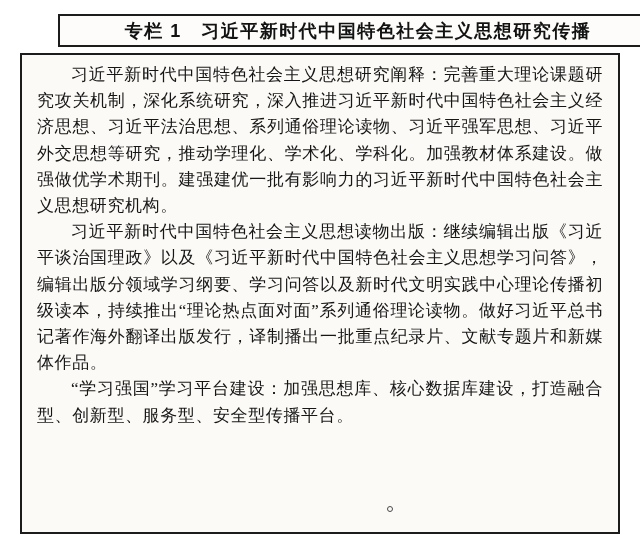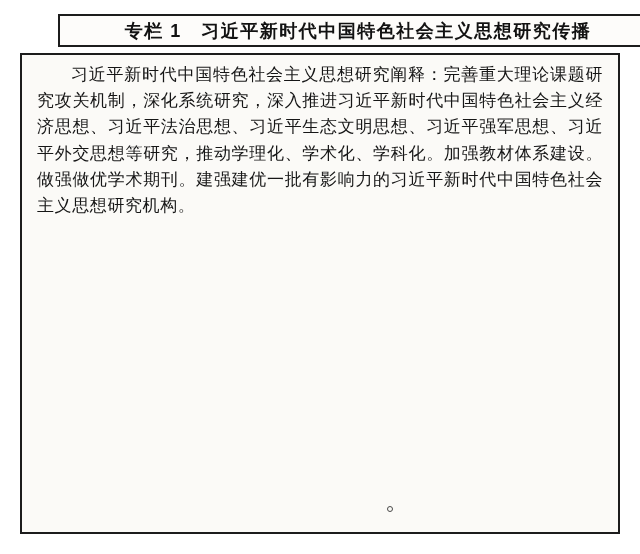--- a/index.html
+++ b/index.html
@@ -70,17 +70,19 @@
   }
 </style>
 </head>
 <body>
 
 <div class="column-wrap">
   <div class="header-box">
     <span>专栏 1　习近平新时代中国特色社会主义思想研究传播</span>
   </div>
   <div class="body-box">
-    <p>习近平新时代中国特色社会主义思想研究阐释：完善重大理论课题研究攻关机制，深化系统研究，深入推进习近平新时代中国特色社会主义经济思想、习近平法治思想、习近平生态文明思想、习近平强军思想、习近平外交思想等研究，推动学理化、学术化、学科化。加强教材体系建设。做强做优学术期刊。建强建优一批有影响力的习近平新时代中国特色社会主义思想研究机构。</p>
+    <p>习近平新时代中国特色社会主义思想研究阐释：完善重大理论课题研究攻关机制，深化系统研究，深入推进习近平新时代中国特色社会主义经济思想、习近平法治思想、系列通俗理论读物、习近平强军思想、习近平外交思想等研究，推动学理化、学术化、学科化。加强教材体系建设。做强做优学术期刊。建强建优一批有影响力的习近平新时代中国特色社会主义思想研究机构。</p>
+    <p>习近平新时代中国特色社会主义思想读物出版：继续编辑出版《习近平谈治国理政》以及《习近平新时代中国特色社会主义思想学习问答》，编辑出版分领域学习纲要、学习问答以及新时代文明实践中心理论传播初级读本，持续推出“理论热点面对面”系列通俗理论读物。做好习近平总书记著作海外翻译出版发行，译制播出一批重点纪录片、文献专题片和新媒体作品。</p>
+    <p>“学习强国”学习平台建设：加强思想库、核心数据库建设，打造融合型、创新型、服务型、安全型传播平台。</p>
   </div>
 </div>
 
 <div class="speck"></div>
 
 </body></html>

